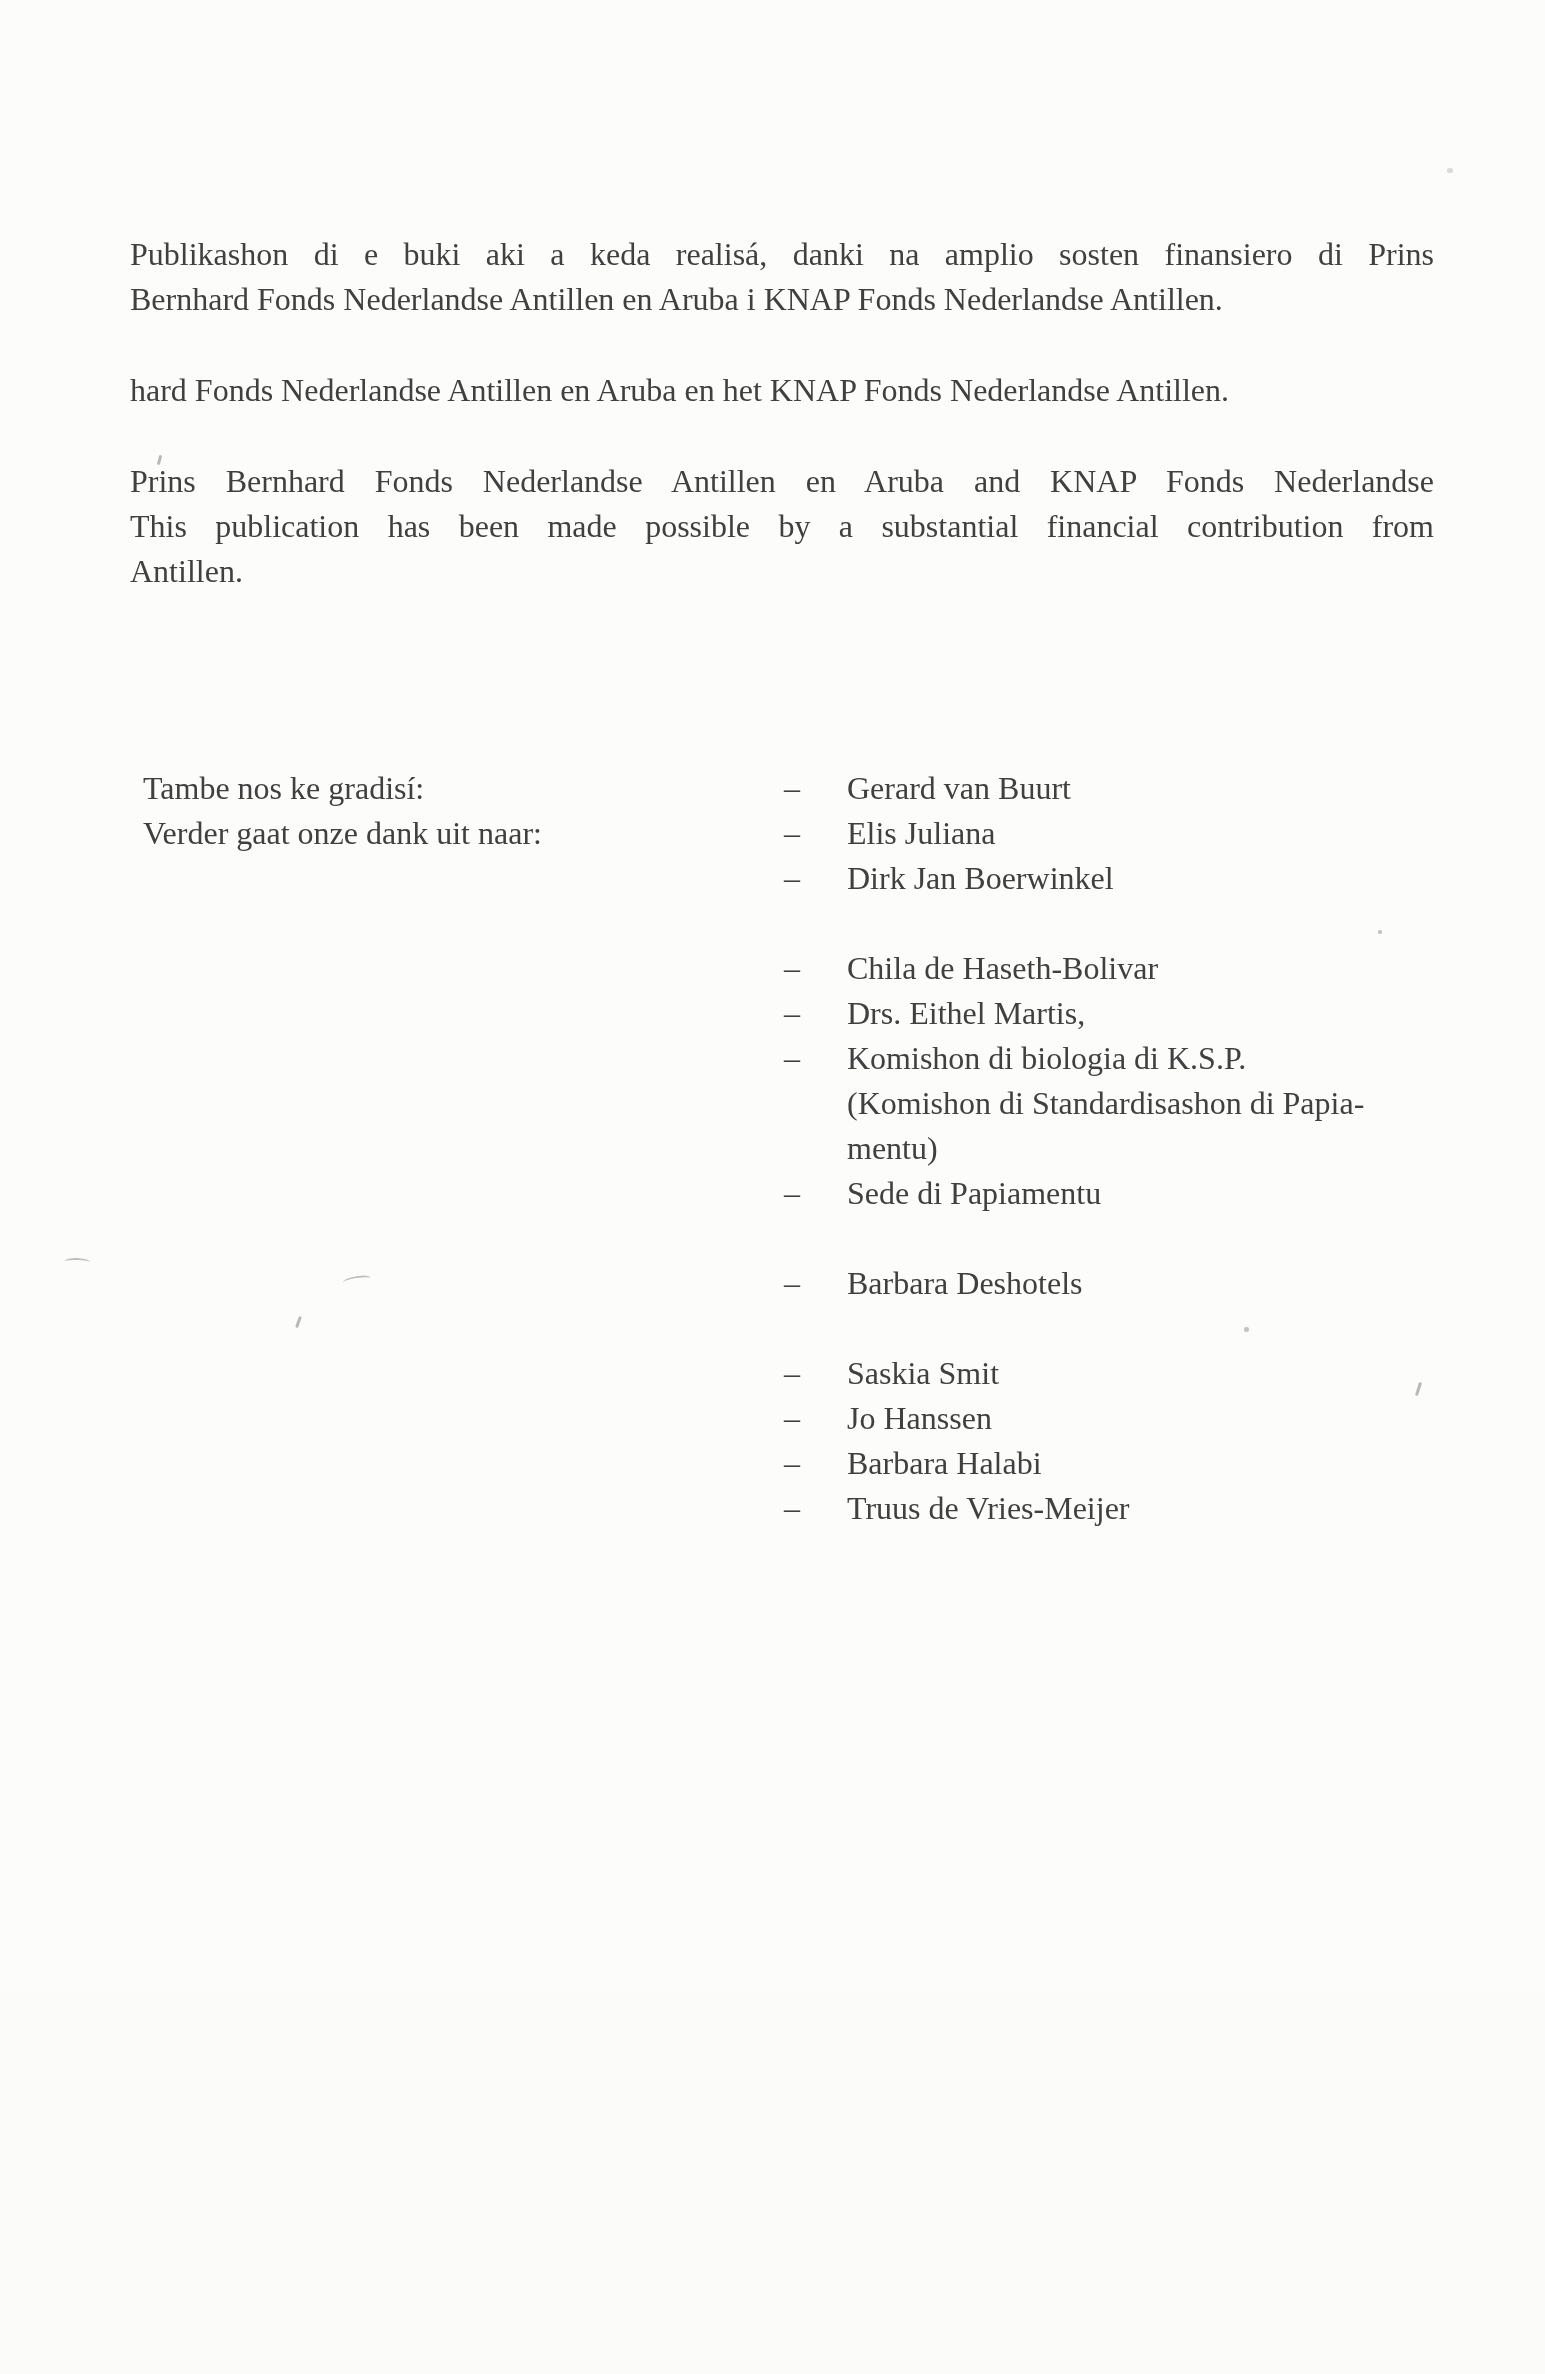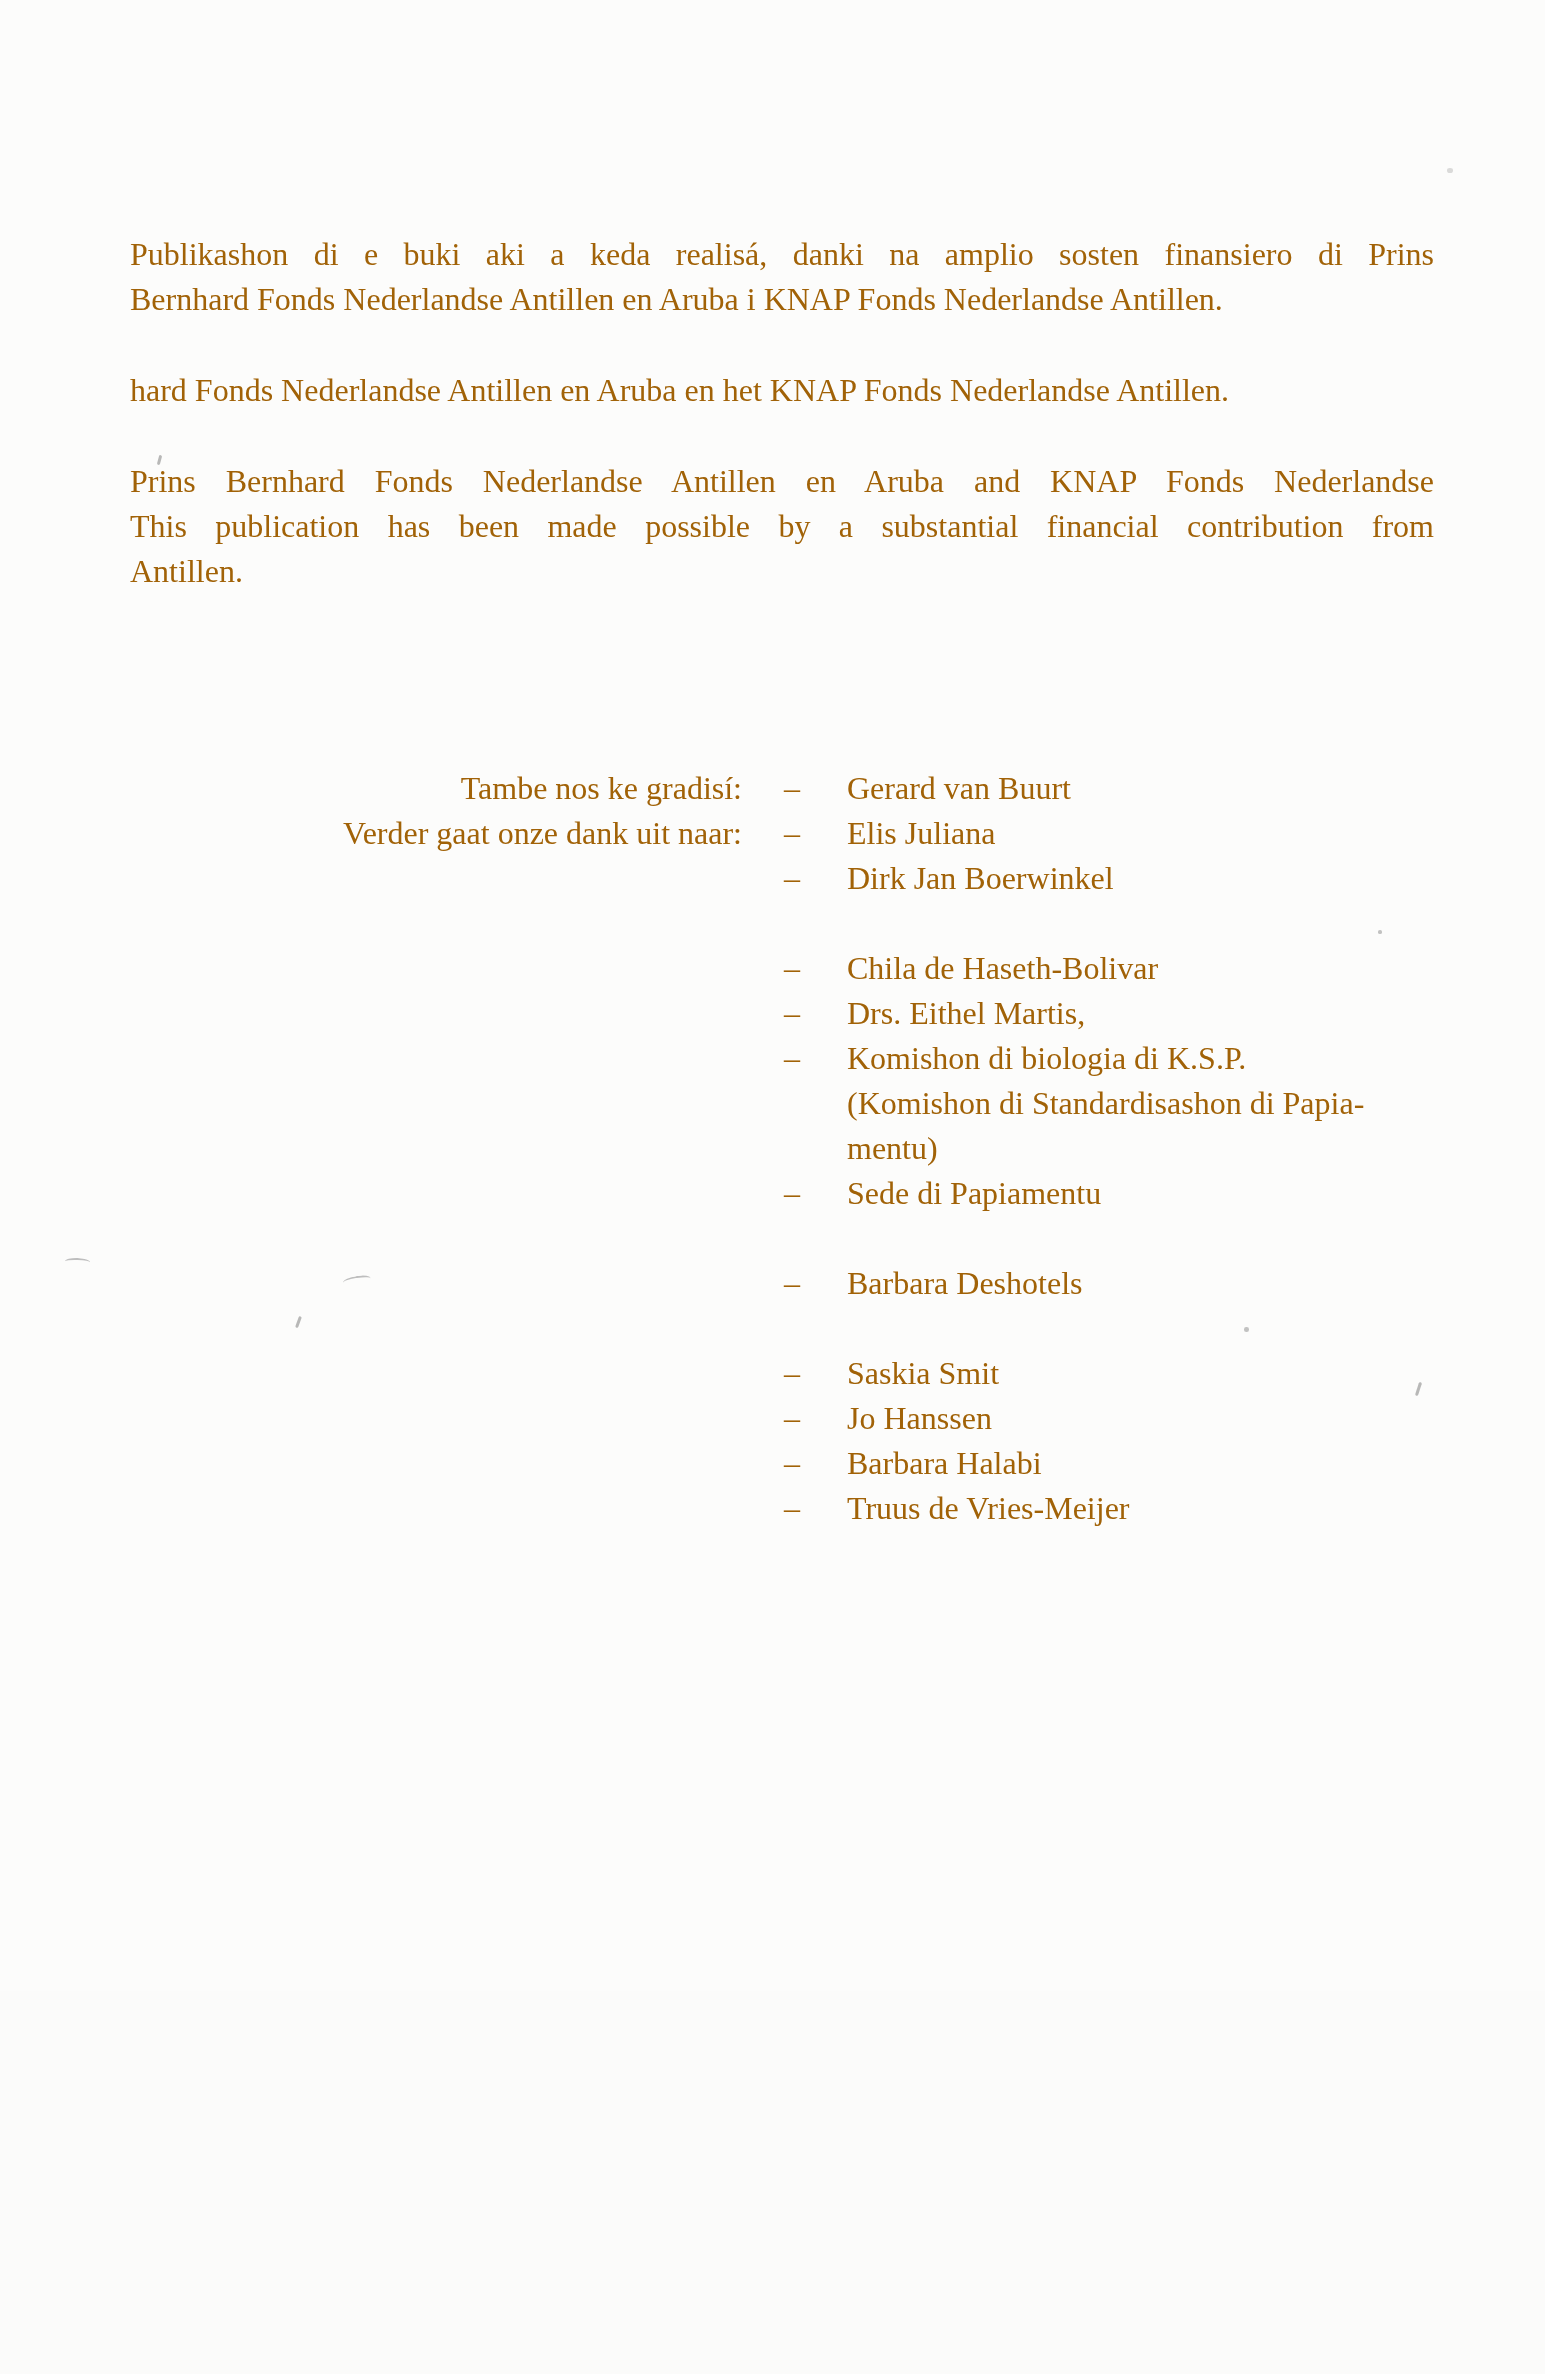--- a/index.html
+++ b/index.html
@@ -6,21 +6,21 @@
     margin: 0;
     padding: 0;
     background: #fbfbfa;
   }
   .page {
     position: relative;
     width: 1545px;
     height: 1991px;
     background: #fcfcfb;
     font-family: "Liberation Serif", "DejaVu Serif", serif;
-    color: #a16207;
+    color: #404040;
     overflow: hidden;
   }
 
   
   .paragraphs {
     position: absolute;
     left: 130px;
     top: 232px;
     width: 1304px;
     font-size: 32px;
@@ -36,24 +36,23 @@
   
   .thanks {
     position: absolute;
     left: 130px;
     top: 766px;
     width: 1336px;
     font-size: 32px;
   }
   .intro {
     position: absolute;
-    left: 0;
+    left: 13px;
     top: 0;
     width: 612px;
-    text-align: right;
   }
   .intro .iline { line-height: 45px; }
   .names {
     position: absolute;
     left: 654px;
     top: 0;
     width: 668px;
   }
   .group { margin-bottom: 45px; }
   .item { display: flex; align-items: flex-start; }

